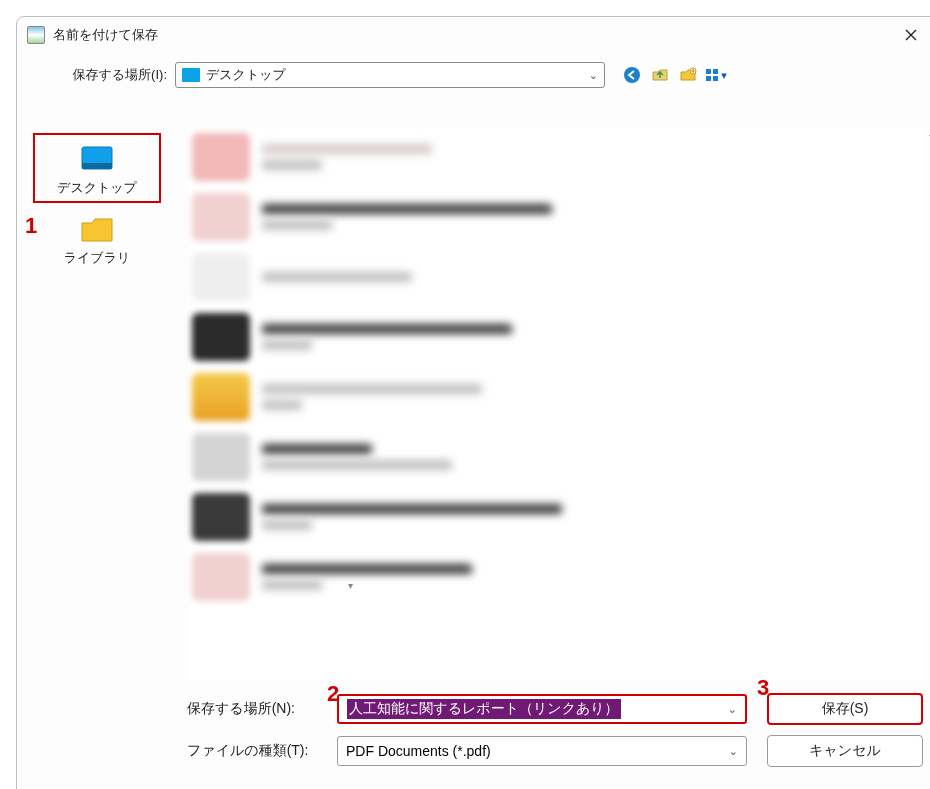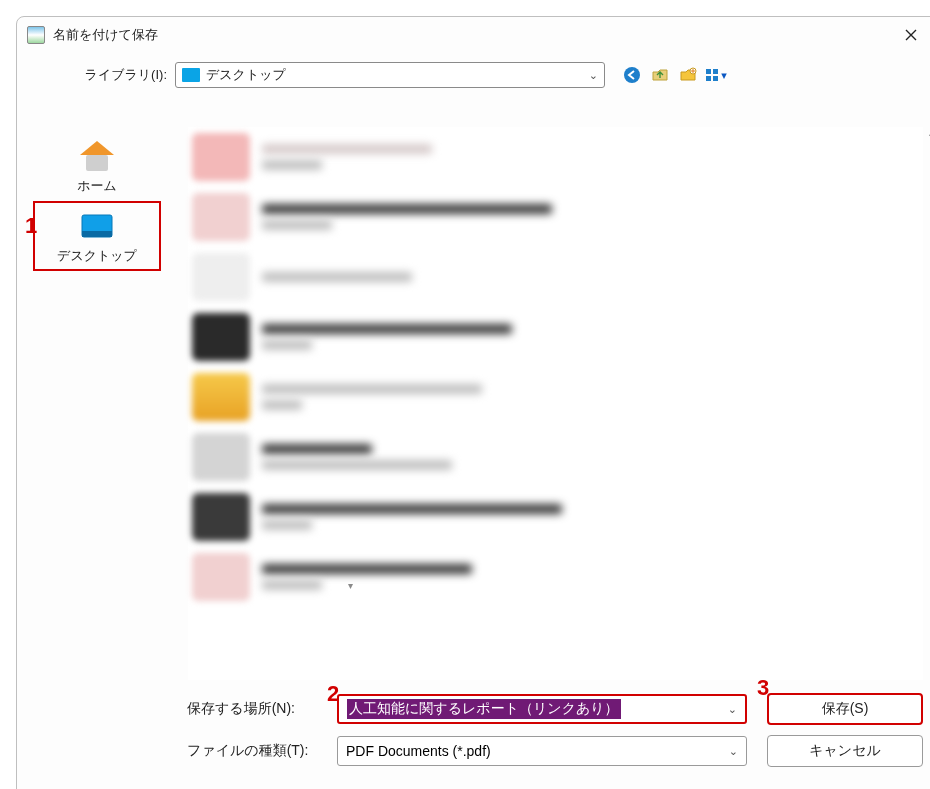--- a/index.html
+++ b/index.html
@@ -74,21 +74,21 @@
     <div class="app-icon"></div>
     <div class="title">名前を付けて保存</div>
     <div class="close">
       <svg width="14" height="14" viewBox="0 0 14 14">
           <path d="M2 2 L12 12 M12 2 L2 12" stroke="#222" stroke-width="1.4" fill="none"></path>
         </svg>
     </div>
   </div>
 
   <div class="location-row">
-    <div class="location-label">ライブラリ(I):</div>
+    <div class="location-label">保存する場所(I):</div>
     <div class="location-combo">
       <div class="folder-chip"></div>
       <div class="combo-text">デスクトップ</div>
       <div class="chev">⌄</div>
     </div>
     <div class="toolbar-icons">
       <div class="tb-btn tb-back">
         <svg width="18" height="18" viewBox="0 0 18 18">
             <circle cx="9" cy="9" r="8"></circle>
             <path d="M11 5 L6 9 L11 13" stroke="#fff" stroke-width="2" fill="none"></path>
@@ -116,41 +116,40 @@
           </svg>
         <span>▾</span>
       </div>
     </div>
   </div>
 
   <div class="main">
 
     <div class="places">
 
-      <div class="place">
-        <div class="place-icon">
-          <svg width="42" height="34" viewBox="0 0 42 34">
-              <polygon class="home-roof" points="21,2 38,16 4,16"></polygon>
-              <rect class="home-body" x="10" y="16" width="22" height="16" rx="2"></rect>
-            </svg>
-        </div>
-        <div class="plabel">ホーム</div>
-      </div>
 
       <div class="place selected">
         <div class="place-icon">
           <svg width="42" height="34" viewBox="0 0 42 34">
               <rect x="6" y="6" width="30" height="22" rx="2" fill="#109fe8"></rect>
               <rect x="6" y="6" width="30" height="22" rx="2" fill="none" stroke="#0678b8"></rect>
               <rect x="6" y="22" width="30" height="6" fill="#0a6aa4"></rect>
             </svg>
         </div>
         <div class="plabel">デスクトップ</div>
       </div>
 
+      <div class="place">
+        <div class="place-icon">
+          <svg width="42" height="34" viewBox="0 0 42 34">
+              <path d="M6 12h10l3-4h17v22H6z" fill="#f7c531" stroke="#d49a12"></path>
+            </svg>
+        </div>
+        <div class="plabel">ライブラリ</div>
+      </div>
 
 
 
     </div>
 
     <div class="filearea">
       <div class="filelist">
         <div class="blur-item">
             <div class="blur-thumb" style="background:#f3b8b8"></div>
             <div class="blur-lines">

